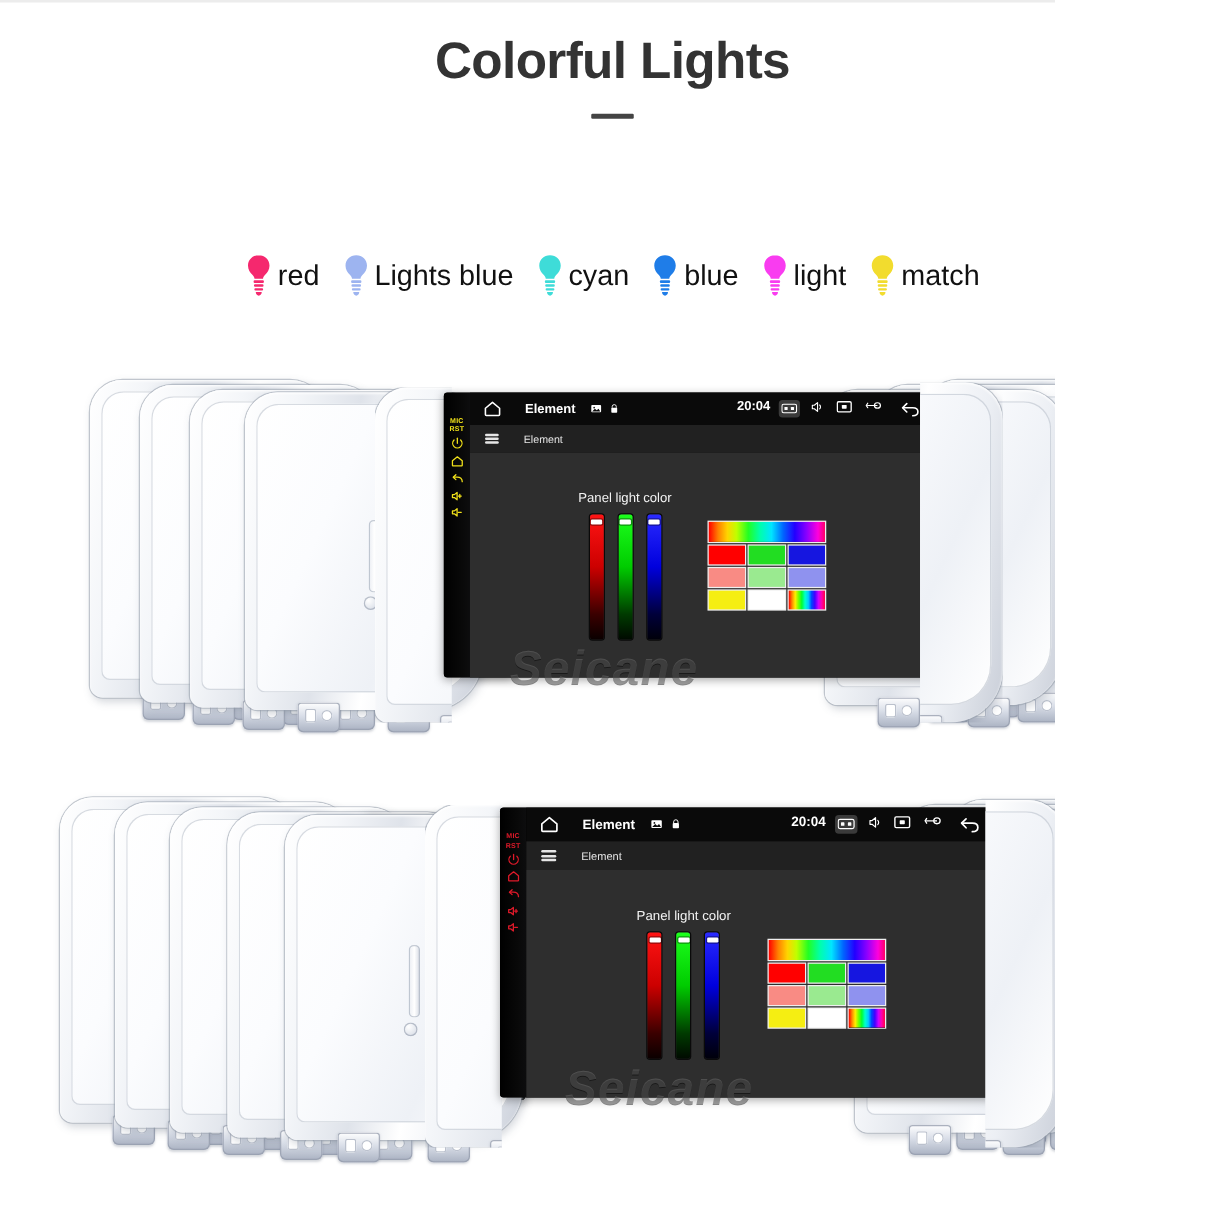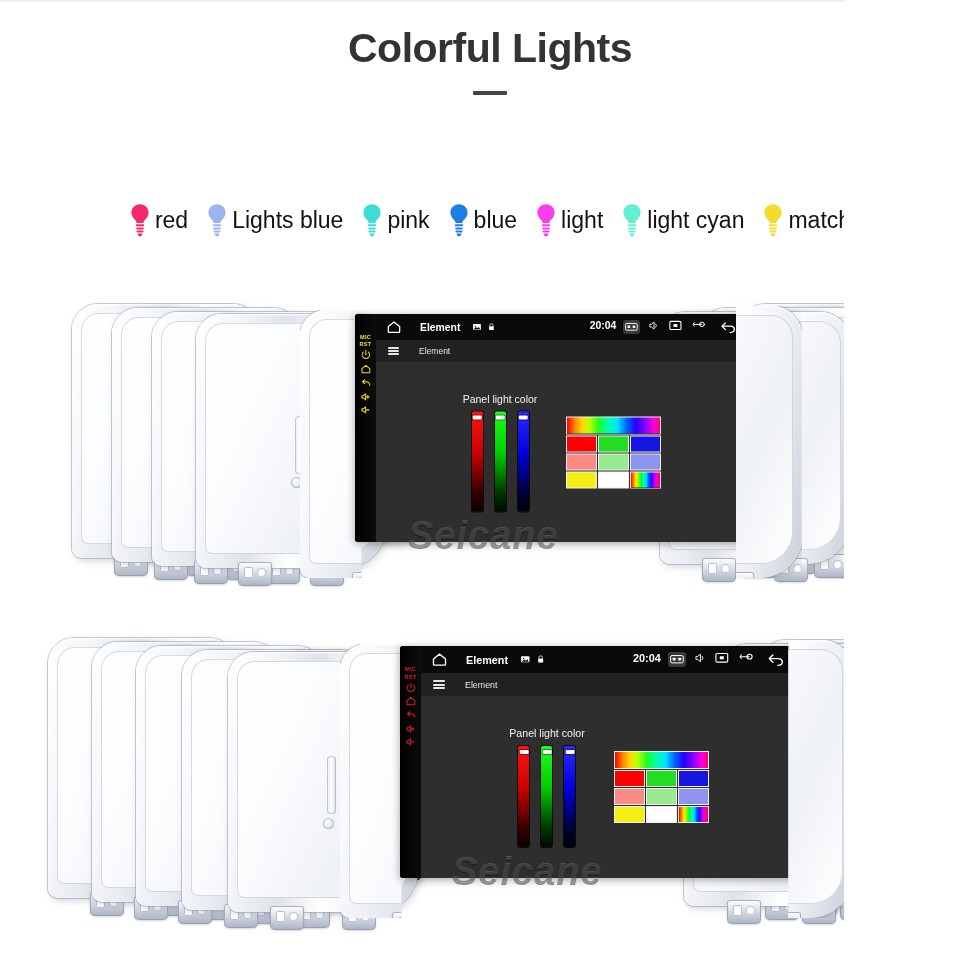--- a/index.html
+++ b/index.html
@@ -266,21 +266,21 @@
         <span class="legend-label">Lights blue</span>
       </div>
       <div class="legend-item">
         <span class="bulb"><svg viewBox="0 0 22 34">
     <path d="M11 1.2c-5 0-8.6 3.7-8.6 8.3 0 3.3 1.8 5.4 3.3 7.1 1 1.2 1.8 2.1 1.9 3.3h6.8c.1-1.2.9-2.1 1.9-3.3 1.5-1.7 3.3-3.8 3.3-7.1 0-4.6-3.6-8.3-8.6-8.3z" fill="#3edcd8"></path>
     <rect x="6.9" y="21.2" width="8.2" height="2.1" rx="0.8" fill="#3edcd8"></rect>
     <rect x="7.2" y="24.4" width="7.6" height="2.0" rx="0.8" fill="#3edcd8"></rect>
     <rect x="7.5" y="27.5" width="7.0" height="1.9" rx="0.8" fill="#3edcd8"></rect>
     <path d="M8.6 30.6h4.8c0 1.7-1.1 2.9-2.4 2.9s-2.4-1.2-2.4-2.9z" fill="#3edcd8"></path>
   </svg></span>
-        <span class="legend-label">pink</span>
+        <span class="legend-label">cyan</span>
       </div>
       <div class="legend-item">
         <span class="bulb"><svg viewBox="0 0 22 34">
     <path d="M11 1.2c-5 0-8.6 3.7-8.6 8.3 0 3.3 1.8 5.4 3.3 7.1 1 1.2 1.8 2.1 1.9 3.3h6.8c.1-1.2.9-2.1 1.9-3.3 1.5-1.7 3.3-3.8 3.3-7.1 0-4.6-3.6-8.3-8.6-8.3z" fill="#1f7de8"></path>
     <rect x="6.9" y="21.2" width="8.2" height="2.1" rx="0.8" fill="#1f7de8"></rect>
     <rect x="7.2" y="24.4" width="7.6" height="2.0" rx="0.8" fill="#1f7de8"></rect>
     <rect x="7.5" y="27.5" width="7.0" height="1.9" rx="0.8" fill="#1f7de8"></rect>
     <path d="M8.6 30.6h4.8c0 1.7-1.1 2.9-2.4 2.9s-2.4-1.2-2.4-2.9z" fill="#1f7de8"></path>
   </svg></span>
         <span class="legend-label">blue</span>
@@ -290,30 +290,20 @@
     <path d="M11 1.2c-5 0-8.6 3.7-8.6 8.3 0 3.3 1.8 5.4 3.3 7.1 1 1.2 1.8 2.1 1.9 3.3h6.8c.1-1.2.9-2.1 1.9-3.3 1.5-1.7 3.3-3.8 3.3-7.1 0-4.6-3.6-8.3-8.6-8.3z" fill="#f93cf0"></path>
     <rect x="6.9" y="21.2" width="8.2" height="2.1" rx="0.8" fill="#f93cf0"></rect>
     <rect x="7.2" y="24.4" width="7.6" height="2.0" rx="0.8" fill="#f93cf0"></rect>
     <rect x="7.5" y="27.5" width="7.0" height="1.9" rx="0.8" fill="#f93cf0"></rect>
     <path d="M8.6 30.6h4.8c0 1.7-1.1 2.9-2.4 2.9s-2.4-1.2-2.4-2.9z" fill="#f93cf0"></path>
   </svg></span>
         <span class="legend-label">light</span>
       </div>
       <div class="legend-item">
         <span class="bulb"><svg viewBox="0 0 22 34">
-    <path d="M11 1.2c-5 0-8.6 3.7-8.6 8.3 0 3.3 1.8 5.4 3.3 7.1 1 1.2 1.8 2.1 1.9 3.3h6.8c.1-1.2.9-2.1 1.9-3.3 1.5-1.7 3.3-3.8 3.3-7.1 0-4.6-3.6-8.3-8.6-8.3z" fill="#63f0d2"></path>
-    <rect x="6.9" y="21.2" width="8.2" height="2.1" rx="0.8" fill="#63f0d2"></rect>
-    <rect x="7.2" y="24.4" width="7.6" height="2.0" rx="0.8" fill="#63f0d2"></rect>
-    <rect x="7.5" y="27.5" width="7.0" height="1.9" rx="0.8" fill="#63f0d2"></rect>
-    <path d="M8.6 30.6h4.8c0 1.7-1.1 2.9-2.4 2.9s-2.4-1.2-2.4-2.9z" fill="#63f0d2"></path>
-  </svg></span>
-        <span class="legend-label">light cyan</span>
-      </div>
-      <div class="legend-item">
-        <span class="bulb"><svg viewBox="0 0 22 34">
     <path d="M11 1.2c-5 0-8.6 3.7-8.6 8.3 0 3.3 1.8 5.4 3.3 7.1 1 1.2 1.8 2.1 1.9 3.3h6.8c.1-1.2.9-2.1 1.9-3.3 1.5-1.7 3.3-3.8 3.3-7.1 0-4.6-3.6-8.3-8.6-8.3z" fill="#f2dc2e"></path>
     <rect x="6.9" y="21.2" width="8.2" height="2.1" rx="0.8" fill="#f2dc2e"></rect>
     <rect x="7.2" y="24.4" width="7.6" height="2.0" rx="0.8" fill="#f2dc2e"></rect>
     <rect x="7.5" y="27.5" width="7.0" height="1.9" rx="0.8" fill="#f2dc2e"></rect>
     <path d="M8.6 30.6h4.8c0 1.7-1.1 2.9-2.4 2.9s-2.4-1.2-2.4-2.9z" fill="#f2dc2e"></path>
   </svg></span>
         <span class="legend-label">match</span>
       </div>
     </div>
 

